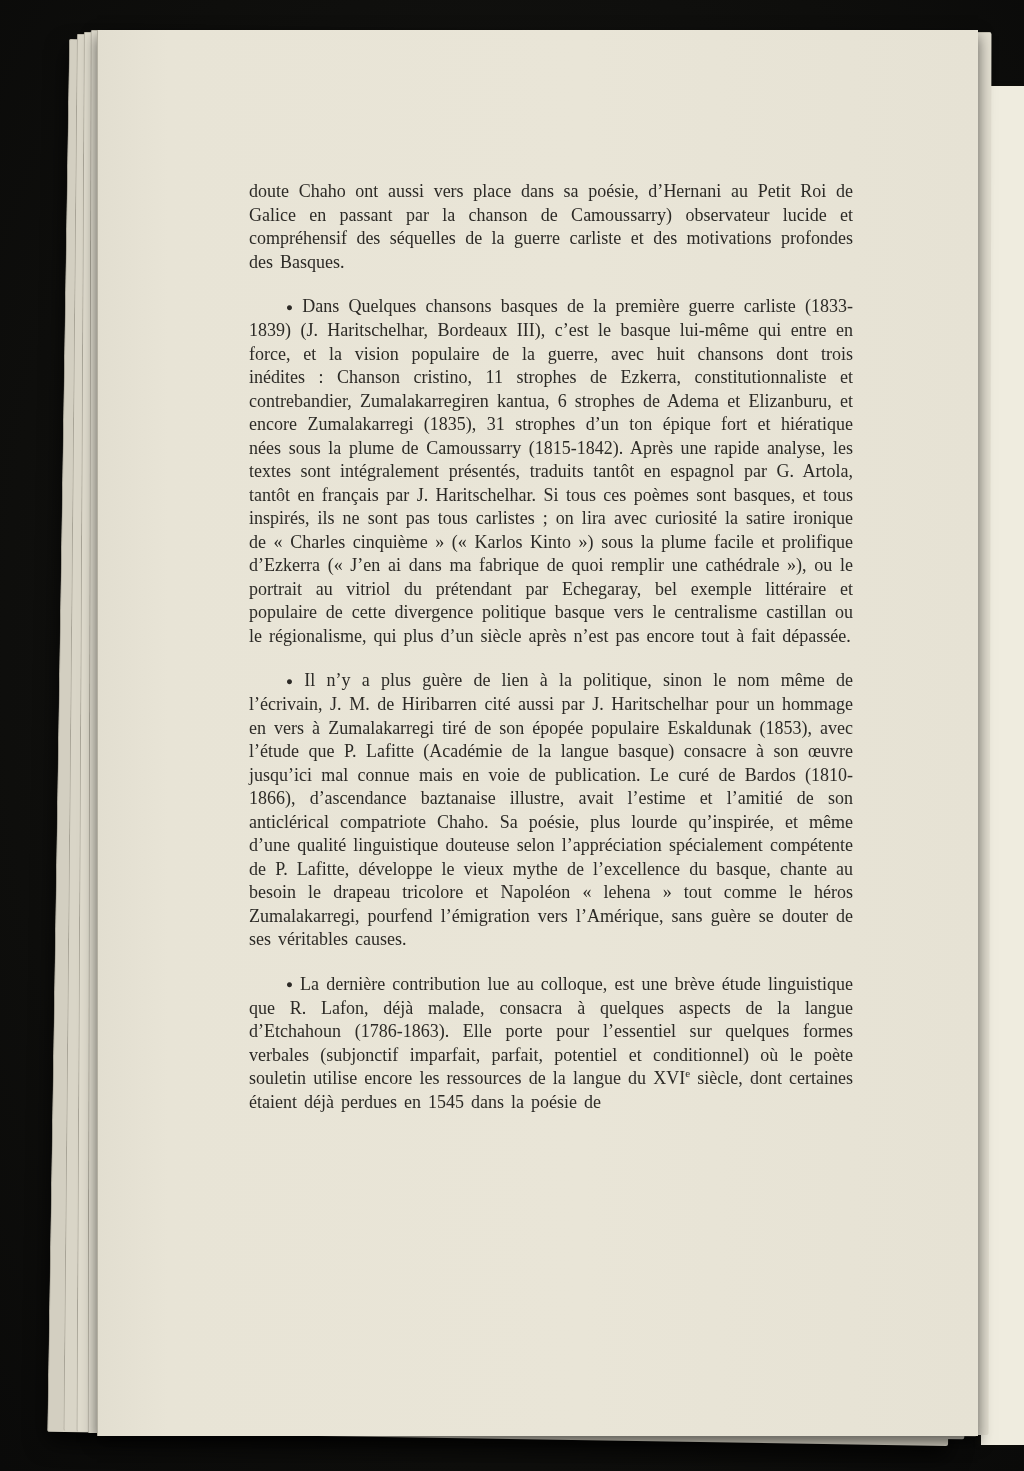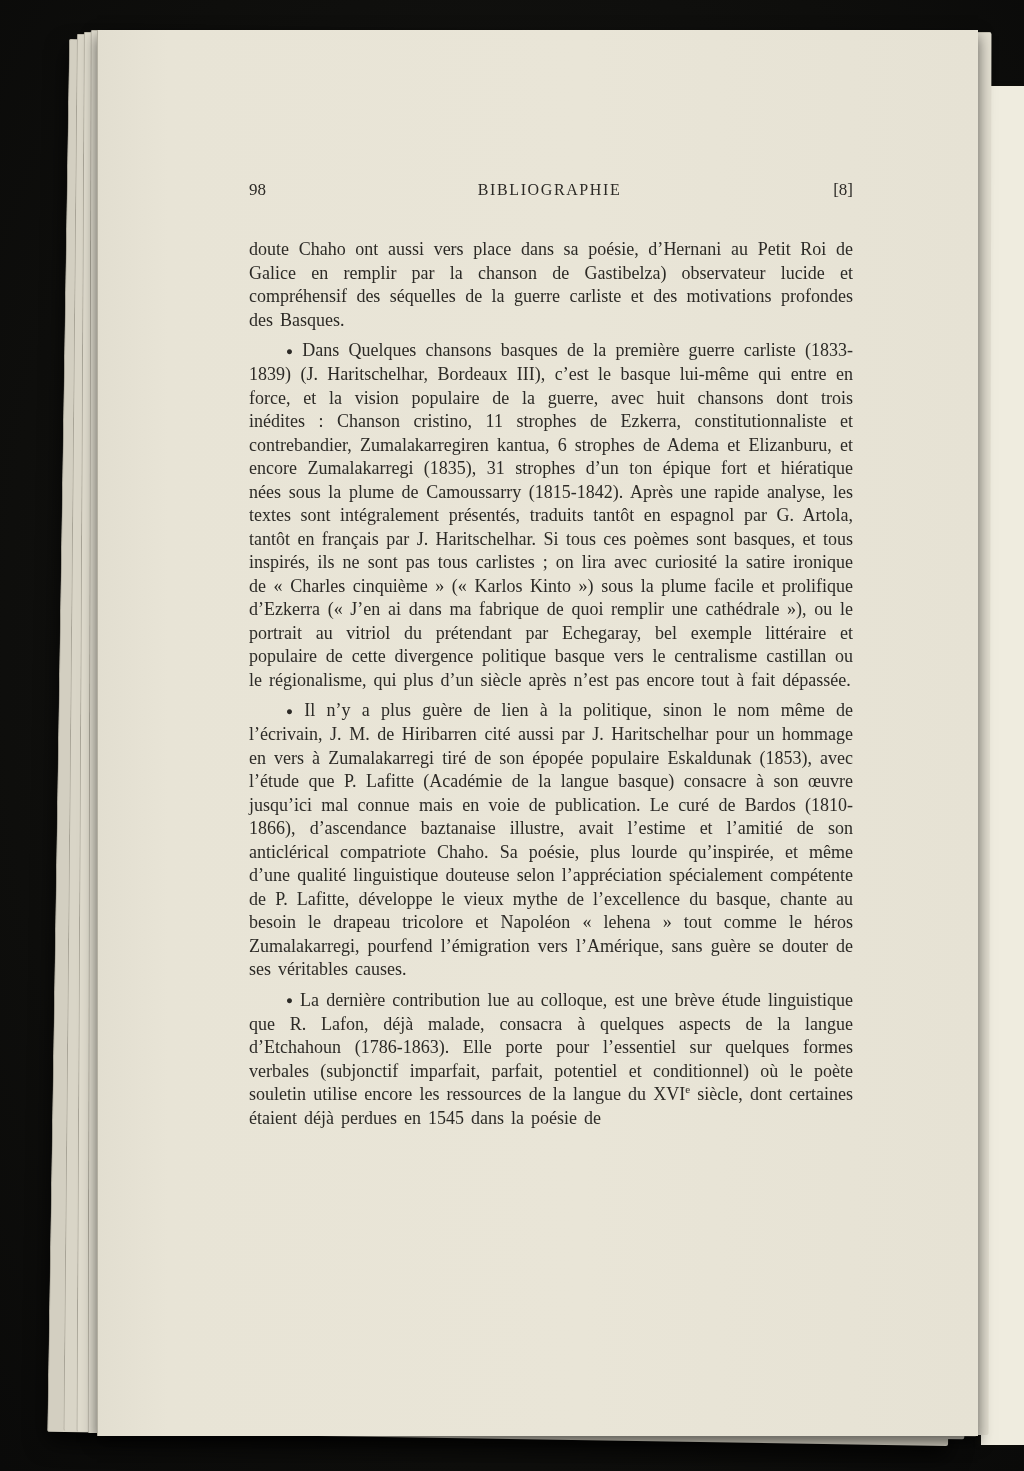--- a/index.html
+++ b/index.html
@@ -67,21 +67,21 @@
     letter-spacing: 1.6px;
   }
 
   .para {
     margin: 0;
     text-align: justify;
     font-size: 18px;
     line-height: 23.5px;
     word-spacing: 2.5px;
   }
-  .para + .para { margin-top: 7px; }
+  .para + .para { margin-top: 21px; }
   .para.bulleted { text-indent: 37px; }
   .bullet {
     font-size: 11.5px;
     vertical-align: 1.5px;
     margin-right: 7px;
   }
   .it { }
   .sup { vertical-align: super; font-size: 0.62em; line-height: 0; }
 </style>
 </head>
@@ -92,28 +92,23 @@
   <div class="next-page"></div>
 
   <div class="sheet s4"></div>
   <div class="sheet s3"></div>
   <div class="sheet s2"></div>
   <div class="sheet s1"></div>
 
   <div class="main-page">
     <div class="content">
 
-      <div class="page-header">
-        <span>98</span>
-        <span class="running-title">BIBLIOGRAPHIE</span>
-        <span>[8]</span>
-      </div>
 
       <div id="text-block">
-          <p class="para"><span>doute Chaho ont aussi vers place dans sa poésie, d’</span><span class="it">Hernani</span><span> au </span><span class="it">Petit Roi de Galice</span><span> en remplir par la chanson de Gastibelza) observateur lucide et compréhensif des séquelles de la guerre carliste et des motivations profondes des Basques.</span></p>
+          <p class="para"><span>doute Chaho ont aussi vers place dans sa poésie, d’</span><span class="it">Hernani</span><span> au </span><span class="it">Petit Roi de Galice</span><span> en passant par la chanson de Camoussarry) observateur lucide et compréhensif des séquelles de la guerre carliste et des motivations profondes des Basques.</span></p>
           <p class="para bulleted"><span class="bullet">●</span><span>Dans </span><span class="it">Quelques chansons basques de la première guerre carliste (1833-1839)</span><span> (J. Haritschelhar, Bordeaux III), c’est le basque lui-même qui entre en force, et la vision populaire de la guerre, avec huit chansons dont trois inédites&nbsp;: </span><span class="it">Chanson cristino,</span><span> 11 strophes de Ezkerra, constitutionnaliste et contrebandier, </span><span class="it">Zumalakarregiren kantua,</span><span> 6 strophes de Adema et Elizanburu, et encore </span><span class="it">Zumalakarregi</span><span> (1835), 31 strophes d’un ton épique fort et hiératique nées sous la plume de Camoussarry (1815-1842). Après une rapide analyse, les textes sont intégralement présentés, traduits tantôt en espagnol par G. Artola, tantôt en français par J. Haritschelhar. Si tous ces poèmes sont basques, et tous inspirés, ils ne sont pas tous carlistes&nbsp;; on lira avec curiosité la satire ironique de «&nbsp;Charles cinquième&nbsp;» («&nbsp;Karlos Kinto&nbsp;») sous la plume facile et prolifique d’Ezkerra («&nbsp;J’en ai dans ma fabrique de quoi remplir une cathédrale&nbsp;»), ou le portrait au vitriol du prétendant par Echegaray, bel exemple littéraire et populaire de cette divergence politique basque vers le centralisme castillan ou le régionalisme, qui plus d’un siècle après n’est pas encore tout à fait dépassée.</span></p>
           <p class="para bulleted"><span class="bullet">●</span><span>Il n’y a plus guère de lien à la politique, sinon le nom même de l’écrivain, J.&nbsp;M. de Hiribarren cité aussi par J. Haritschelhar pour un hommage en vers à Zumalakarregi tiré de son épopée populaire </span><span class="it">Eskaldunak</span><span> (1853), avec l’étude que P. Lafitte (Académie de la langue basque) consacre à son œuvre jusqu’ici mal connue mais en voie de publication. Le curé de Bardos (1810-1866), d’ascendance baztanaise illustre, avait l’estime et l’amitié de son anticlérical compatriote Chaho. Sa poésie, plus lourde qu’inspirée, et même d’une qualité linguistique douteuse selon l’appréciation spécialement compétente de P.&nbsp;Lafitte, développe le vieux mythe de l’excellence du basque, chante au besoin le drapeau tricolore et Napoléon «&nbsp;lehena&nbsp;» tout comme le héros Zumalakarregi, pourfend l’émigration vers l’Amérique, sans guère se douter de ses véritables causes.</span></p>
           <p class="para bulleted"><span class="bullet">●</span><span>La dernière contribution lue au colloque, est une brève étude linguistique que R. Lafon, déjà malade, consacra à quelques aspects de la langue d’Etchahoun (1786-1863). Elle porte pour l’essentiel sur quelques formes verbales (subjonctif imparfait, parfait, potentiel et conditionnel) où le poète souletin utilise encore les ressources de la langue du XVI</span><span class="sup">e</span><span> siècle, dont certaines étaient déjà perdues en 1545 dans la poésie de</span></p>
         </div>
 
     </div>
   </div>
 
 </div>
 

